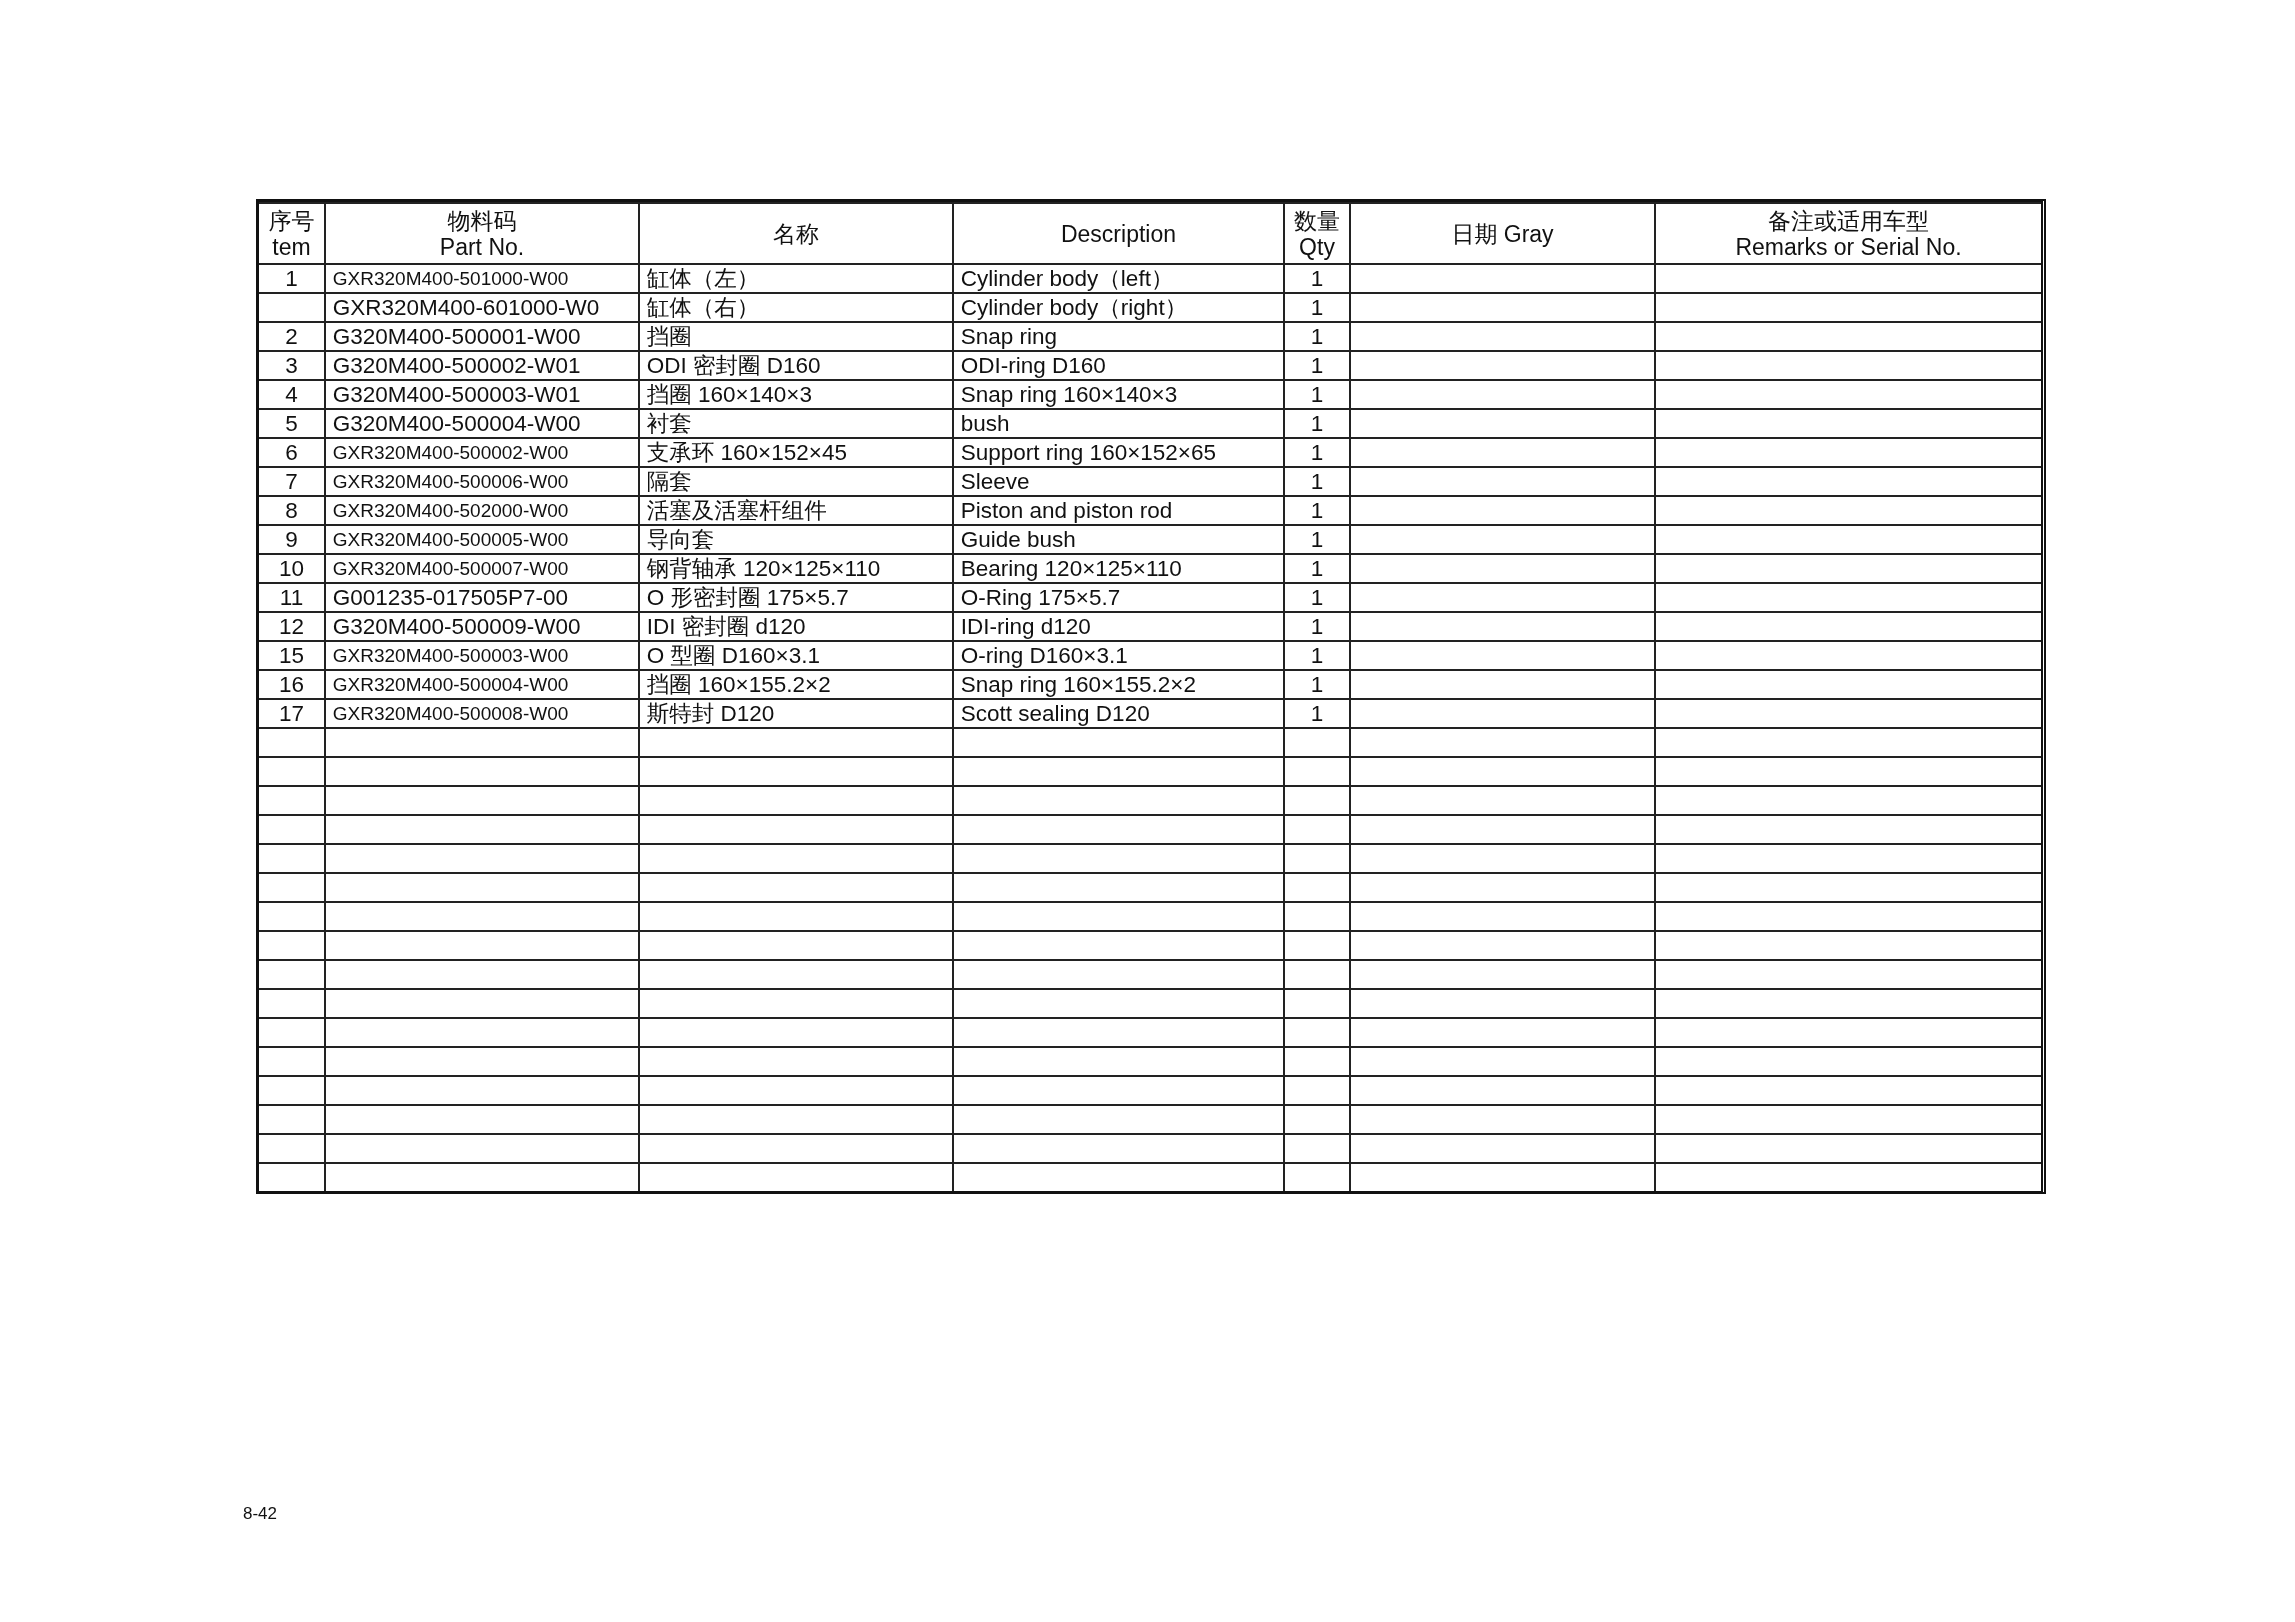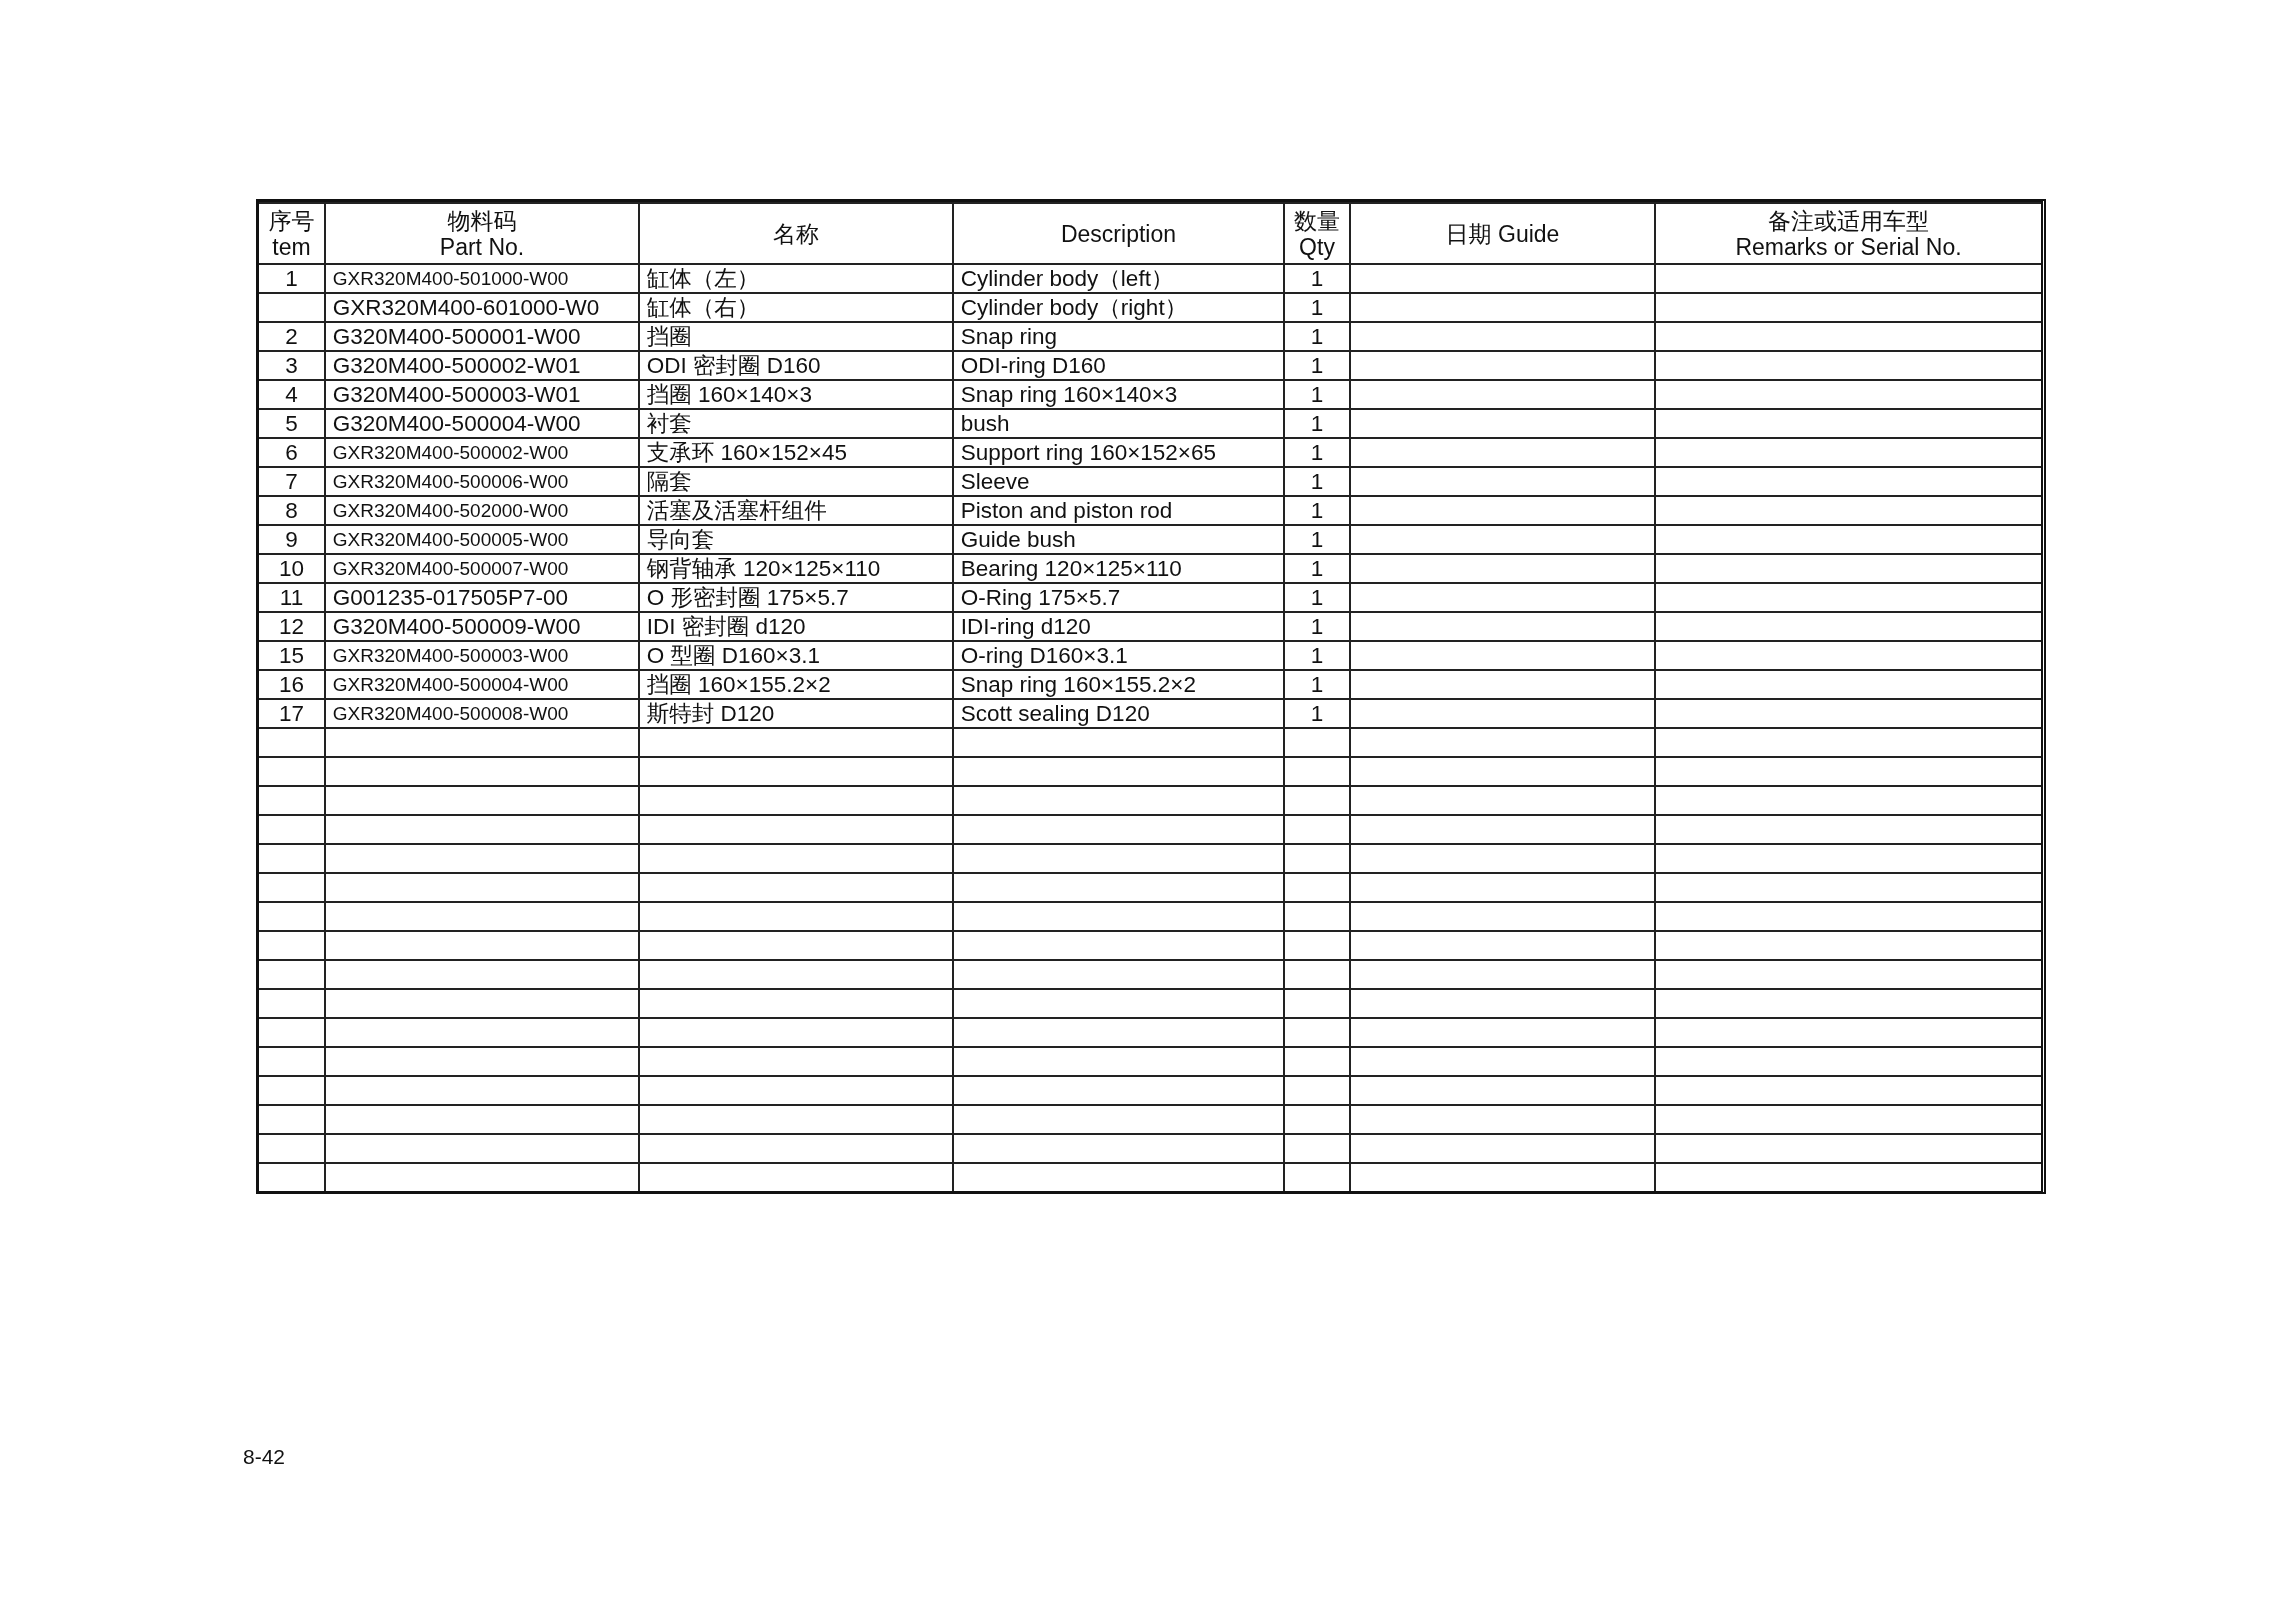--- a/index.html
+++ b/index.html
@@ -12,21 +12,21 @@
            font-size:22.5px; line-height:27px; white-space:nowrap; overflow:hidden; }
   .title-row td { height:60px; text-align:center; font-size:27px; border-top:none; border-left:none; border-right:none; }
   .hdr th { height:59px; text-align:center; line-height:26px; font-size:23px; vertical-align:middle; }
   .c-item { text-align:center; }
   .c-qty { text-align:center; }
   .c-rem { text-align:center; }
   .small-pn { font-size:19px;border-radius:14px; }
   table tr td:first-child, table tr th:first-child { border-left:none; }
   table tr td:last-child, table tr th:last-child { border-right:none; }
   table tr:last-child td { border-bottom:none; }
-  .page-num { position:absolute; left:243px; top:1445px; font-size:21px; }
+  .page-num { position:absolute; left:243px; top:1504px; font-size:17px; }
 </style>
 </head>
 <body>
 
 <div class="sheet">
   <table>
     <colgroup>
       <col style="width:66px">
         <col style="width:314px">
         <col style="width:314px">
@@ -35,21 +35,21 @@
         <col style="width:305px">
         <col>
     </colgroup>
     <tbody id="tbody">
       <tr class="hdr">
         <th><span>序号</span><br><span>tem</span></th>
         <th><span>物料码</span><br><span>Part No.</span></th>
         <th>名称</th>
         <th>Description</th>
         <th><span>数量</span><br><span>Qty</span></th>
-        <th>日期 Guide</th>
+        <th>日期 Gray</th>
         <th><span>备注或适用车型</span><br><span>Remarks or Serial No.</span></th>
       </tr>
     <tr>
           <td class="c-item">1</td>
           <td class="small-pn">GXR320M400-501000-W00</td>
           <td>缸体（左）</td>
           <td>Cylinder body（left）</td>
           <td class="c-qty">1</td>
           <td></td>
           <td class="c-rem"></td>

